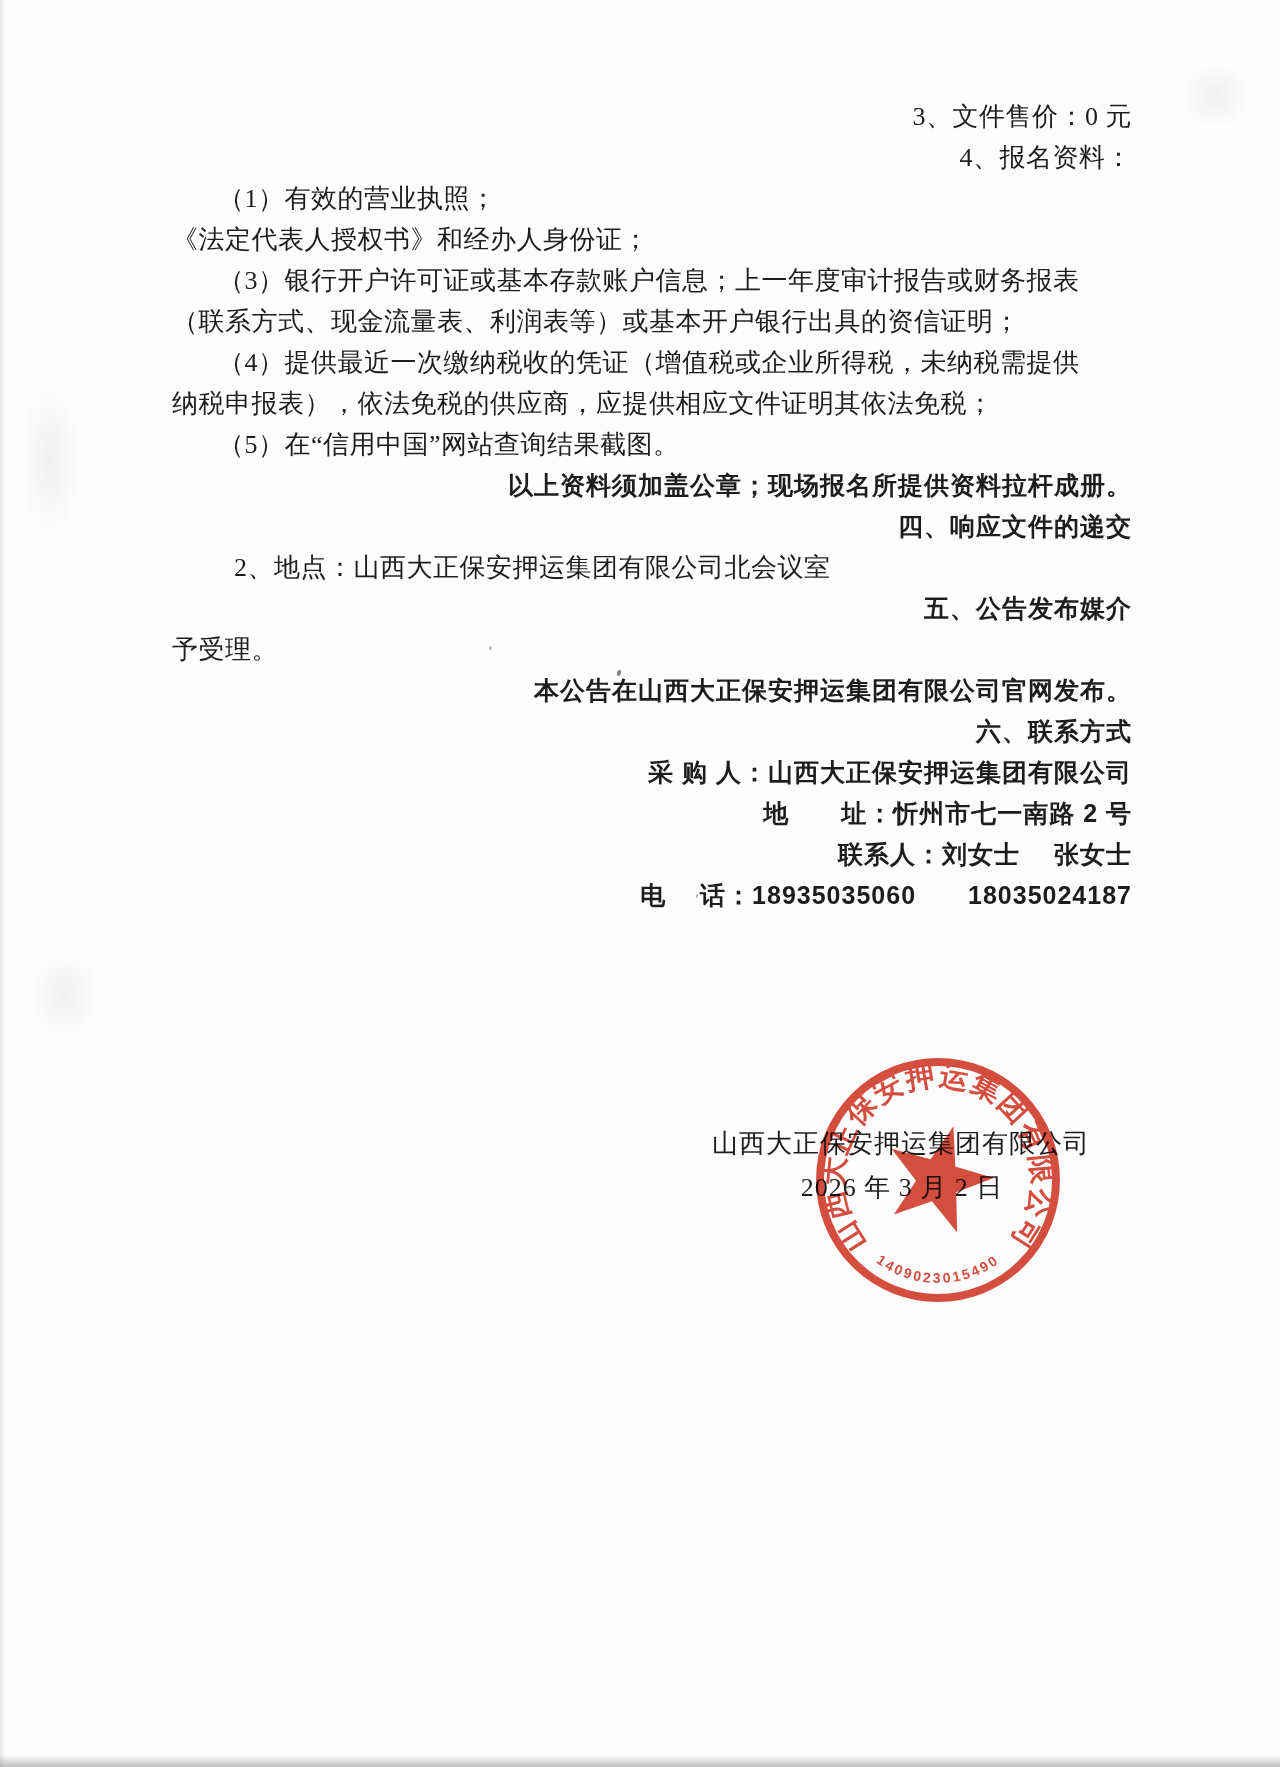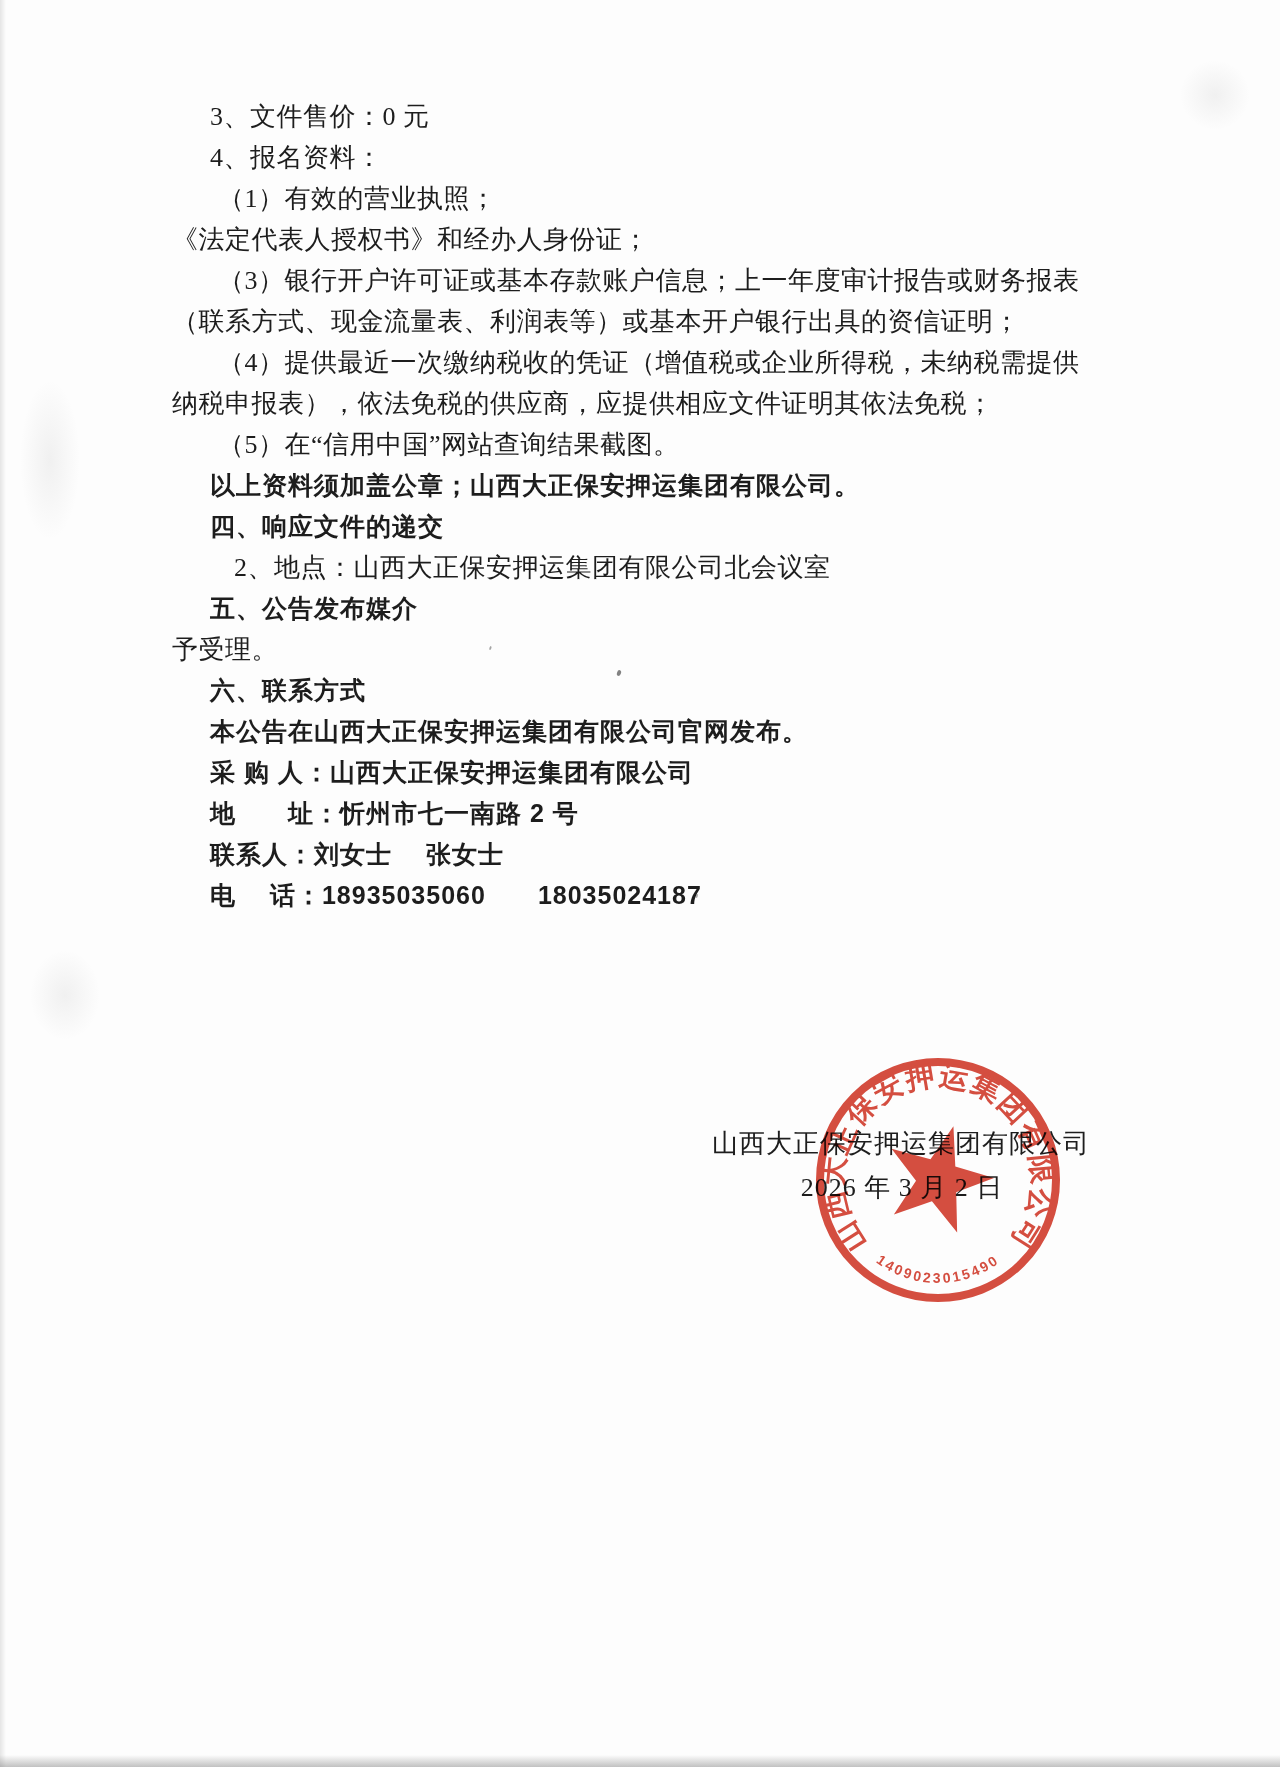--- a/index.html
+++ b/index.html
@@ -13,21 +13,21 @@
   }
   
   .content{
     position:absolute;
     left:172px;top:96px;width:960px;
     font-size:26px;
     line-height:41px;
     letter-spacing:.5px;
   }
   .line{white-space:nowrap;height:41px;}
-  .i1{text-indent:38px;}
+  .i1{text-indent:38px;text-align:right;}
   .i1b{text-indent:46px;}
   .i2{text-indent:62px;}
   .bold{font-weight:bold;font-family:"Liberation Sans","DejaVu Sans",sans-serif;font-size:25px;letter-spacing:1px;}
   
   .signature{
     position:absolute;
     left:712px;top:1122px;width:380px;
     font-size:26px;line-height:44px;letter-spacing:1px;
     white-space:nowrap;
   }
@@ -83,27 +83,27 @@
   <div class="content">
     <div class="line i1">3、文件售价：0 元</div>
     <div class="line i1">4、报名资料：</div>
     <div class="line i1b">（1）有效的营业执照；</div>
     <div class="line">《法定代表人授权书》和经办人身份证；</div>
     <div class="line i1b">（3）银行开户许可证或基本存款账户信息；上一年度审计报告或财务报表</div>
     <div class="line">（联系方式、现金流量表、利润表等）或基本开户银行出具的资信证明；</div>
     <div class="line i1b">（4）提供最近一次缴纳税收的凭证（增值税或企业所得税，未纳税需提供</div>
     <div class="line">纳税申报表），依法免税的供应商，应提供相应文件证明其依法免税；</div>
     <div class="line i1b">（5）在“信用中国”网站查询结果截图。</div>
-    <div class="line i1 bold">以上资料须加盖公章；山西大正保安押运集团有限公司。</div>
+    <div class="line i1 bold">以上资料须加盖公章；现场报名所提供资料拉杆成册。</div>
     <div class="line i1 bold">四、响应文件的递交</div>
     <div class="line i2">2、地点：山西大正保安押运集团有限公司北会议室</div>
     <div class="line i1 bold">五、公告发布媒介</div>
     <div class="line">予受理。</div>
+    <div class="line i1 bold">本公告在山西大正保安押运集团有限公司官网发布。</div>
     <div class="line i1 bold">六、联系方式</div>
-    <div class="line i1 bold">本公告在山西大正保安押运集团有限公司官网发布。</div>
     <div class="line i1 bold">采 购 人：山西大正保安押运集团有限公司</div>
     <div class="line i1 bold">地　　址：忻州市七一南路 2 号</div>
     <div class="line i1 bold">联系人：刘女士　 张女士</div>
     <div class="line i1 bold">电　 话：18935035060　　18035024187</div>
   </div>
 
   <div class="signature">
     <div class="sig-company">山西大正保安押运集团有限公司</div>
     <div class="sig-date">2026 年 3 月 2 日</div>
   </div>

